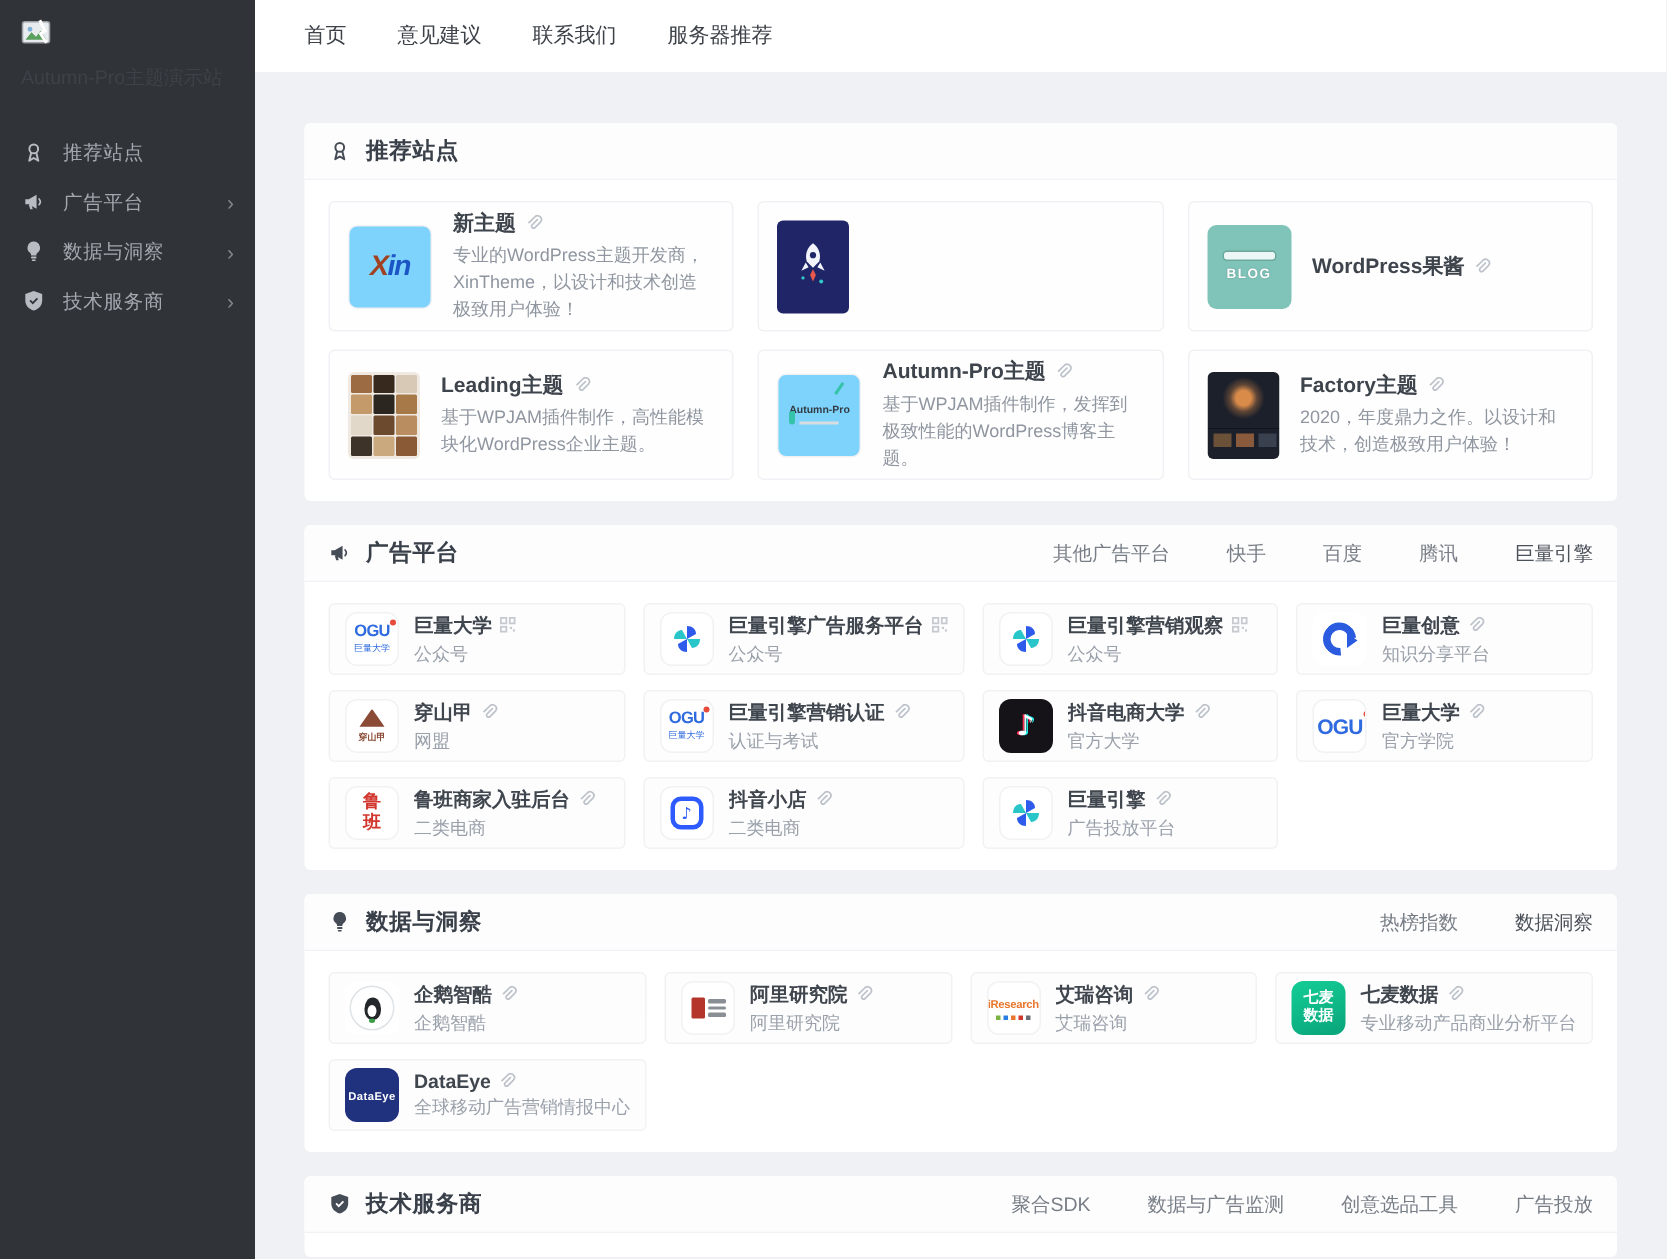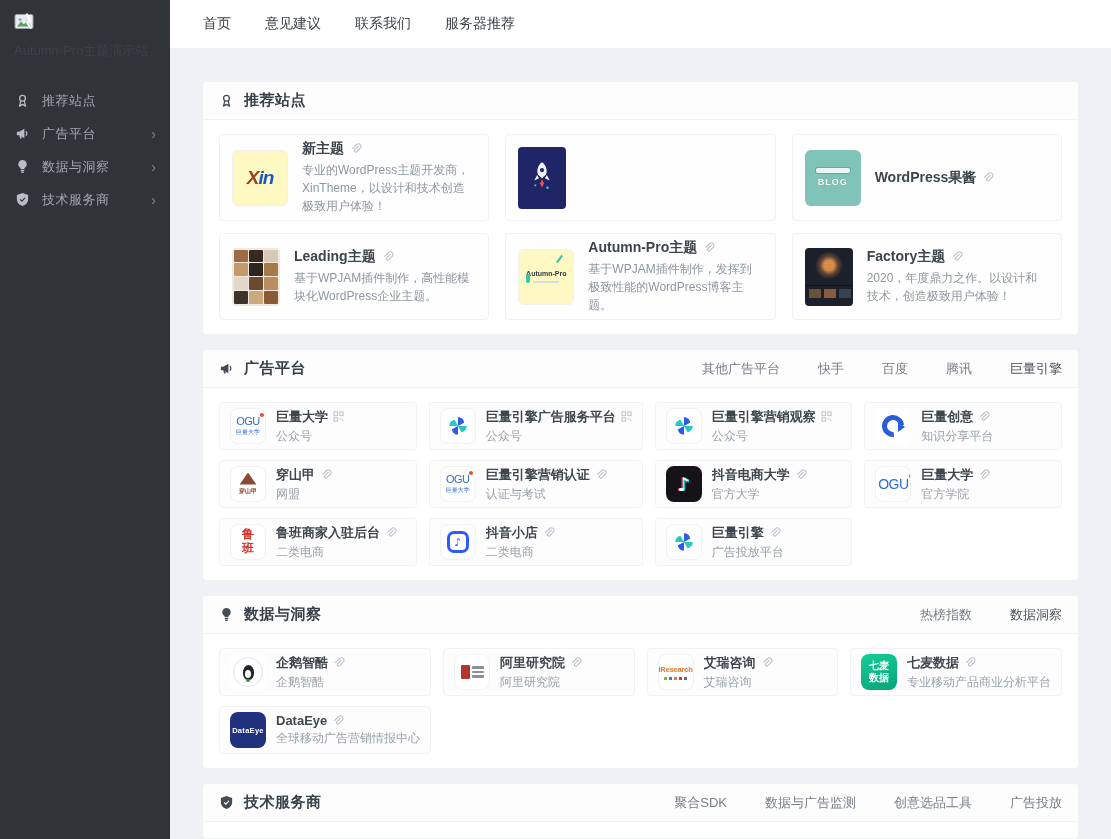--- a/index.html
+++ b/index.html
@@ -42,21 +42,21 @@
 
   
   .grid4 { display:grid; grid-template-columns:repeat(4,1fr); gap:10px 12px; }
   .app-card { display:flex; align-items:center; gap:10px; border:1px solid #f1f2f4; background:#fdfdfe; border-radius:4px; padding:6px 10px; height:48px; cursor:pointer; }
   .app-txt { min-width:0; }
   .app-title-row { display:flex; align-items:center; gap:5px; }
   .app-title { font-size:13px; font-weight:bold; color:#40464e; white-space:nowrap; overflow:hidden; }
   .app-sub { font-size:12px; color:#9aa1aa; margin-top:2px; white-space:nowrap; }
 
   
-  .logo56 { width:56px; height:56px; border-radius:6px; flex:0 0 auto; display:flex; flex-direction:column; align-items:center; justify-content:center; background:#fef9c3; border:1px solid #f0f1f3; overflow:hidden; }
+  .logo56 { width:56px; height:56px; border-radius:6px; flex:0 0 auto; display:flex; flex-direction:column; align-items:center; justify-content:center; background:#7dd3fc; border:1px solid #f0f1f3; overflow:hidden; }
   .logo36 { width:36px; height:36px; border-radius:8px; flex:0 0 auto; display:flex; flex-direction:column; align-items:center; justify-content:center; background:#fff; border:1px solid #f1f2f4; overflow:hidden; position:relative; }
   .noborder { border:none; }
 
   .xin-text { font-size:19px; font-weight:bold; font-style:italic; color:#1c55c6; letter-spacing:-1px; }
   .xin-text::first-letter { color:#a04222; }
 
   .rocketbox { width:48px; height:62px; background:#1f2566; border:none; border-radius:4px; }
 
   .jambox { background:#7fc3b9; border:none; position:relative; }
   .jam-line { width:34px; height:5px; border-radius:2px; background:rgba(255,255,255,.85); box-shadow:0 0 0 1px rgba(90,140,130,.5); margin-bottom:4px; }
@@ -74,21 +74,21 @@
   .m5{background:#2c2620}.m6{background:#a87948}.m7{background:#e2d8c9}.m8{background:#6b4a2e}
   .m9{background:#b98d5f}.m10{background:#3d3328}.m11{background:#caa97e}.m12{background:#8a5a36}
 
   .factorybox { width:48px; height:58px; border:none; border-radius:4px; background:
      radial-gradient(circle at 50% 30%, #d98b4a 0 5px, rgba(217,139,74,.35) 9px, transparent 14px),
      linear-gradient(#1c202b 0 64%, #11141c 64% 66%, #1c202b 66%);
      position:relative; }
   .factorybox::after { content:""; position:absolute; left:4px; bottom:8px; width:12px; height:9px; background:#6b5138;
      box-shadow:15px 0 0 #8a5a3c, 30px 0 0 #39414f; }
 
-  .ogu-mark { font-size:11px; font-weight:normal; color:#2f6bdf; letter-spacing:-.5px; position:relative; }
+  .ogu-mark { font-size:11px; font-weight:bold; color:#2f6bdf; letter-spacing:-.5px; position:relative; }
   .ogu-dot { position:absolute; top:-2px; right:-4px; width:4px; height:4px; border-radius:50%; background:#e84b3c; }
   .ogu-sub { font-size:6px; color:#2f6bdf; margin-top:1px; }
 
   .pinwheel { width:24px; height:24px; }
 
   .pangolin-shape { width:22px; height:12px; background:#8a4a36; clip-path:polygon(50% 0,12% 100%,88% 100%); border-radius:2px; }
   .pangolin-sub { font-size:6px; color:#8a4a36; margin-top:2px; font-weight:bold; }
 
   .creative-ring { width:22px; height:22px; border-radius:50%; border:5px solid #2b5ce0; border-right-color:transparent; transform:rotate(40deg); position:relative; }
   .creative-tri { position:absolute; right:6px; top:14px; width:0; height:0; border-top:5px solid transparent; border-bottom:5px solid transparent; border-left:7px solid #2b5ce0; }

